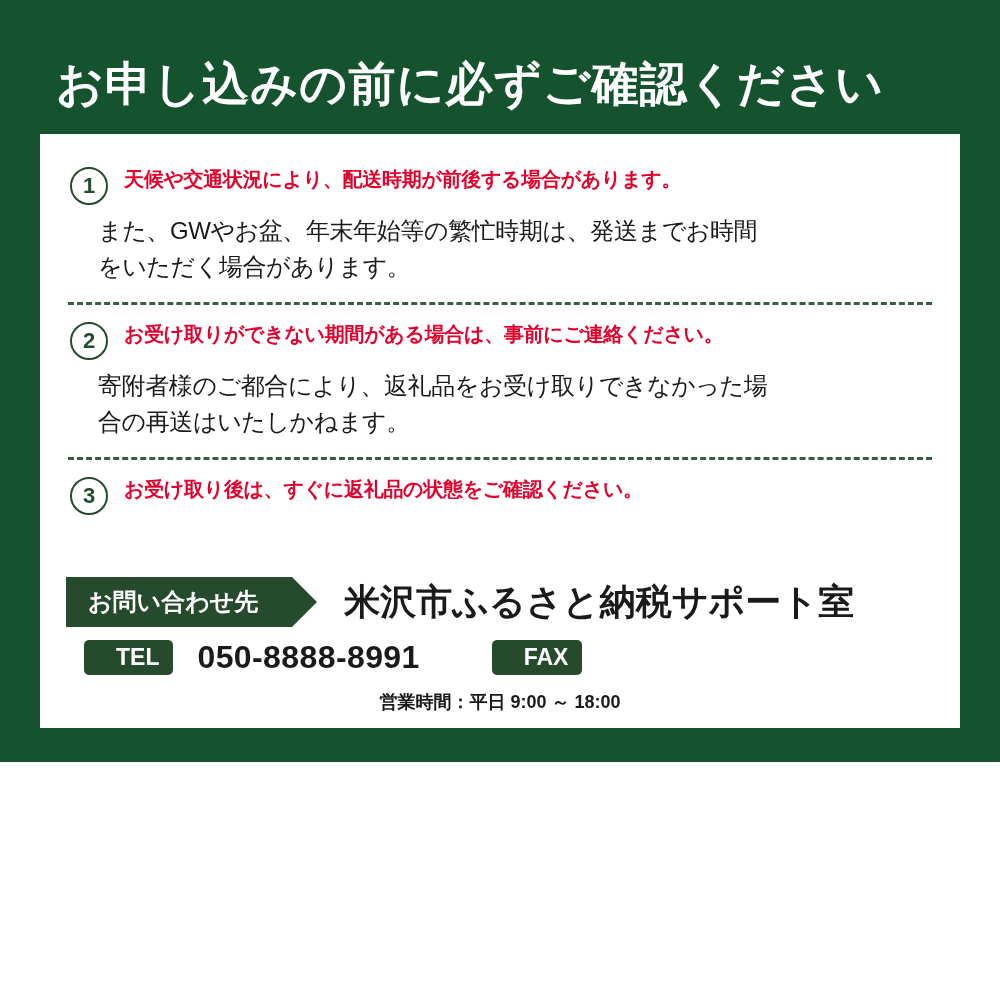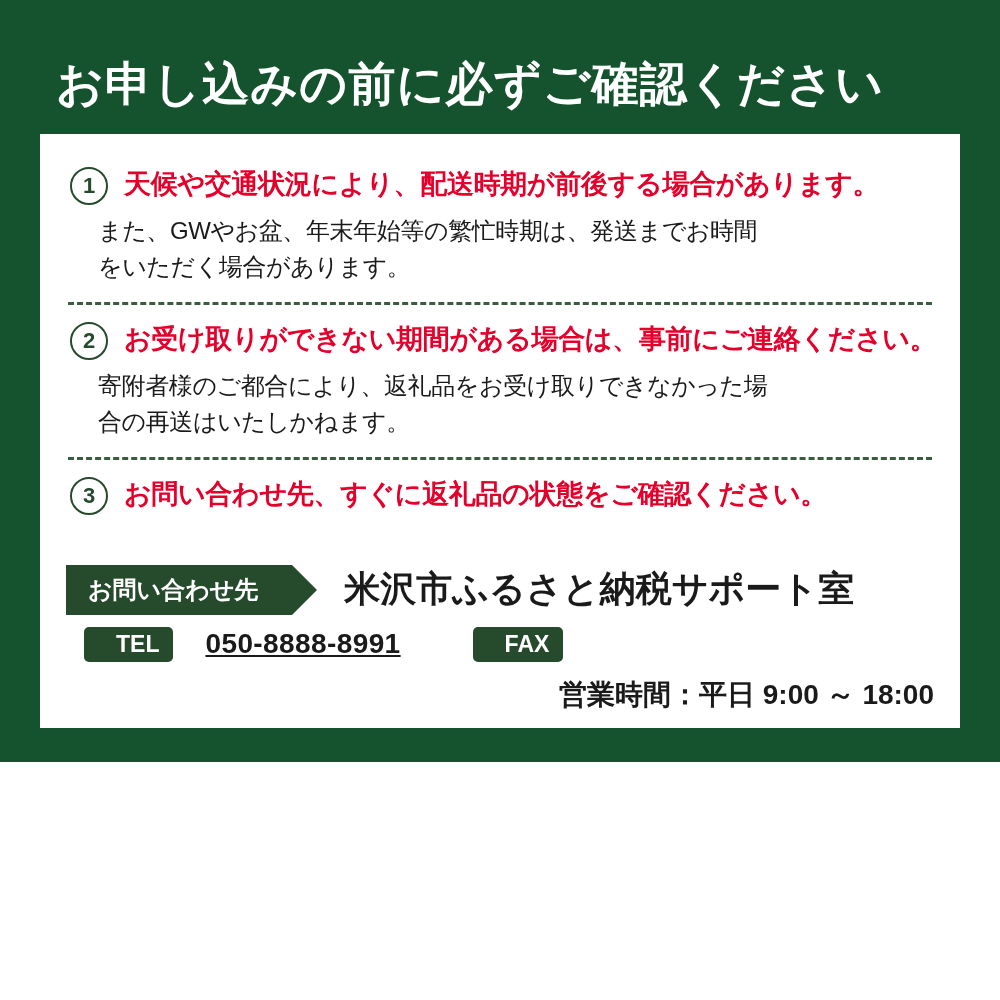--- a/index.html
+++ b/index.html
@@ -70,21 +70,21 @@
     font-size: 22px;
     font-weight: bold;
     display: flex;
     align-items: center;
     justify-content: center;
     box-sizing: border-box;
     margin-top: 1px;
   }
   .head-text {
     color: #e4002b;
-    font-size: 27px;
+    font-size: 20px;
     font-weight: bold;
     line-height: 1.35;
     letter-spacing: -0.3px;
     white-space: nowrap;
   }
   .body-text {
     color: #1a1a1a;
     font-size: 24px;
     line-height: 1.48;
     letter-spacing: -0.4px;
@@ -157,33 +157,32 @@
     color: #ffffff;
     font-size: 23px;
     font-weight: bold;
     padding: 4px 14px 5px 32px;
     border-radius: 5px;
     line-height: 1.15;
     white-space: nowrap;
   }
   .cval {
     color: #1a1a1a;
-    font-size: 28px;
-    font-weight: bold;
-    margin-left: 32px;
+    font-size: 32px;
+    font-weight: bold;
+    margin-left: 24px;
     letter-spacing: 0.4px;
     white-space: nowrap;
-    text-decoration: underline;
   }
   .crow .spacer { width: 72px; }
 
   .hours {
-    text-align: right;
-    color: #1a1a1a;
-    font-size: 28px;
+    text-align: center;
+    color: #1a1a1a;
+    font-size: 18px;
     font-weight: bold;
     letter-spacing: 0px;
     padding: 6px 0 14px 0;
   }
 </style>
 </head>
 <body>
 
 <div class="page">
 
@@ -211,21 +210,21 @@
       </div>
       <div class="body-text">寄附者様のご都合により、返礼品をお受け取りできなかった場
 合の再送はいたしかねます。</div>
     </div>
 
     <hr class="dashed">
 
     <div class="item">
       <div class="item-head">
         <div class="num">3</div>
-        <div class="head-text">お問い合わせ先、すぐに返礼品の状態をご確認ください。</div>
+        <div class="head-text">お受け取り後は、すぐに返礼品の状態をご確認ください。</div>
       </div>
     </div>
 
     <div class="contact">
 
       <div class="contact-band">
         <div class="contact-label">お問い合わせ先</div>
         <div class="contact-org">米沢市ふるさと納税サポート室</div>
       </div>
 

